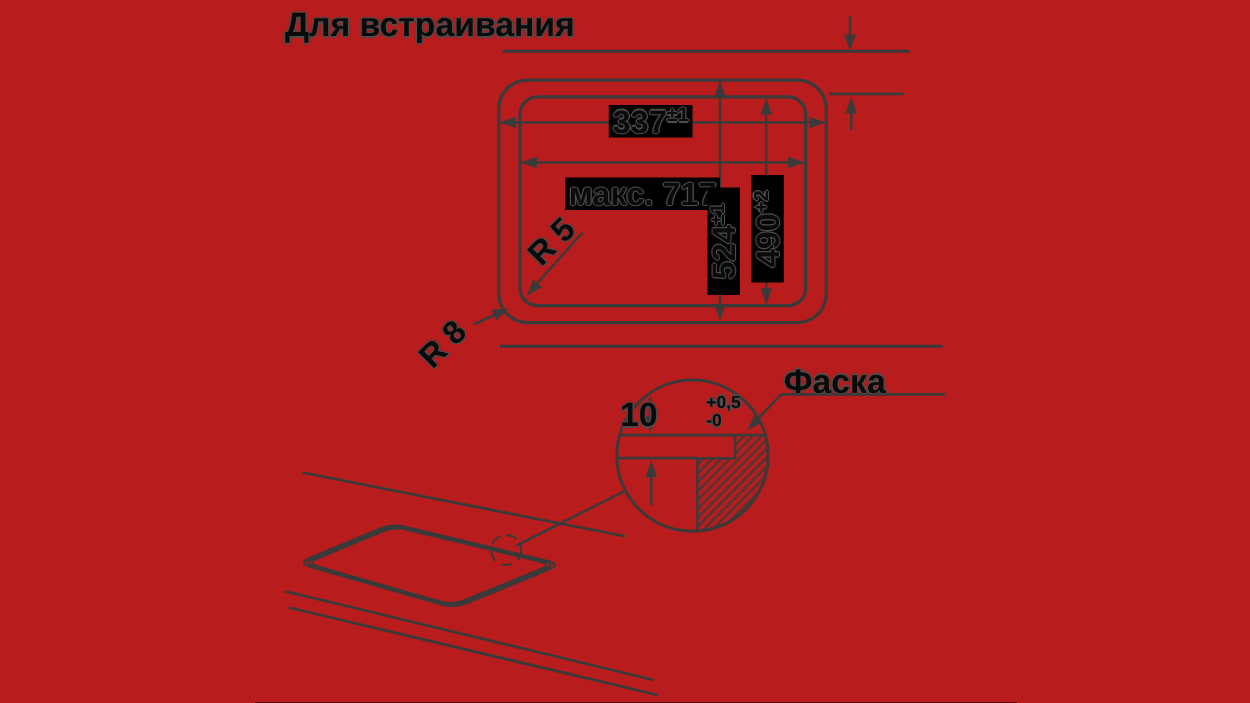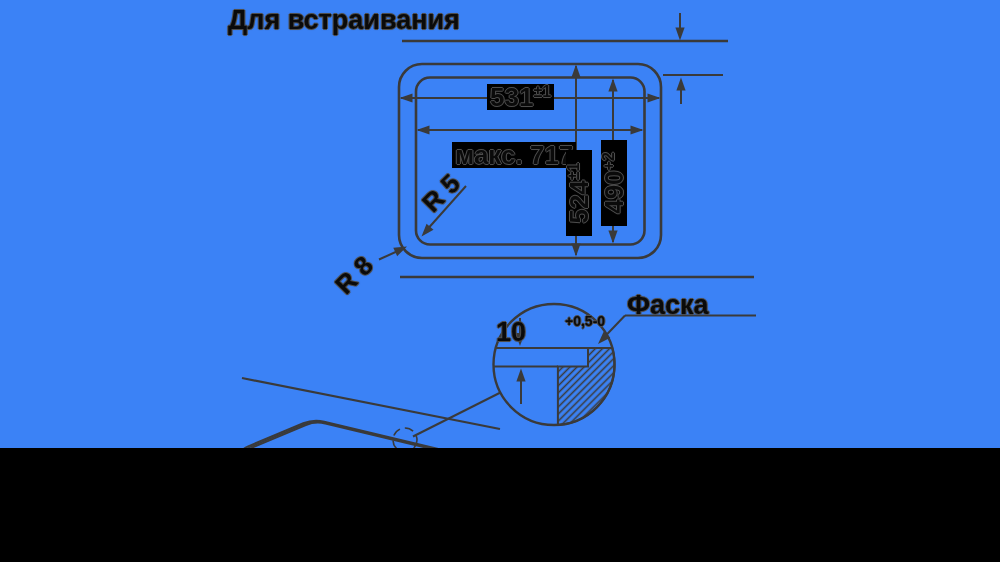--- a/index.html
+++ b/index.html
@@ -1,32 +1,32 @@
 <!DOCTYPE html>
 <html><head>
 <meta charset="utf-8">
 <style>
   html,body{margin:0;padding:0;background:#000;}
   #stage{
-    position:relative;width:1000px;height:448px;background:#3b82f6;overflow:hidden;
+    position:relative;width:1000px;height:562px;background:#b91c1c;overflow:hidden;
     font-family:"Liberation Sans","DejaVu Sans",sans-serif;
   }
   #art{position:absolute;left:0;top:0;}
   .lbl{
     position:absolute;color:#0a0a0a;font-weight:bold;font-size:26px;line-height:26px;
     white-space:nowrap;
     text-shadow:-1px 0 0 #4d4d4d,1px 0 0 #4d4d4d,0 -1px 0 #4d4d4d,0 1px 0 #4d4d4d,0 0 2px #3a3a3a;
   }
   .lbl.big{font-size:27px;line-height:28px;}
   .lbl.maskbg{background:#000;padding:0 3px;}
   .lbl sup{font-size:16px;line-height:16px;vertical-align:9px;font-weight:bold;}
   .rot90{transform:rotate(-90deg);transform-origin:50% 50%;text-align:center;}
   .rot45{transform:rotate(-45deg);transform-origin:50% 50%;text-align:center;}
   .tolstack{
-    position:absolute;display:flex;flex-direction:row;align-items:flex-start;
+    position:absolute;display:flex;flex-direction:column;align-items:flex-start;
     color:#0a0a0a;font-weight:bold;font-size:14px;line-height:15px;
     text-shadow:-1px 0 0 #4d4d4d,1px 0 0 #4d4d4d,0 -1px 0 #4d4d4d,0 1px 0 #4d4d4d;
     padding-left:10px;
   }
 </style>
 </head>
 <body>
 
 <div id="stage">
 
@@ -105,21 +105,21 @@
       </g>
       <circle cx="405" cy="440" r="12" stroke-width="1.6" stroke-dasharray="9 5"></circle>
       <line x1="228" y1="473" x2="523" y2="544" stroke-width="2.2"></line>
       <line x1="231" y1="486" x2="526" y2="556" stroke-width="2.2"></line>
     </g>
   </svg>
 
   <div class="lbl big" style="left:228px;top:6px">Для встраивания</div>
 
 
-  <div class="lbl maskbg" style="left:487px;top:84px"><span>531</span><sup>±1</sup></div>
+  <div class="lbl maskbg" style="left:487px;top:84px"><span>337</span><sup>±1</sup></div>
 
   <div class="lbl maskbg" style="left:452px;top:142px">макс. 717</div>
 
   <div class="lbl maskbg rot90" style="left:536px;top:180px;width:80px"><span>524</span><sup>±1</sup></div>
 
   <div class="lbl maskbg rot90" style="left:571px;top:170px;width:80px"><span>490</span><sup>+2</sup></div>
 
   <div class="lbl rot45" style="left:411px;top:180px;width:60px">R 5</div>
   <div class="lbl rot45" style="left:324px;top:262px;width:60px">R 8</div>
 

